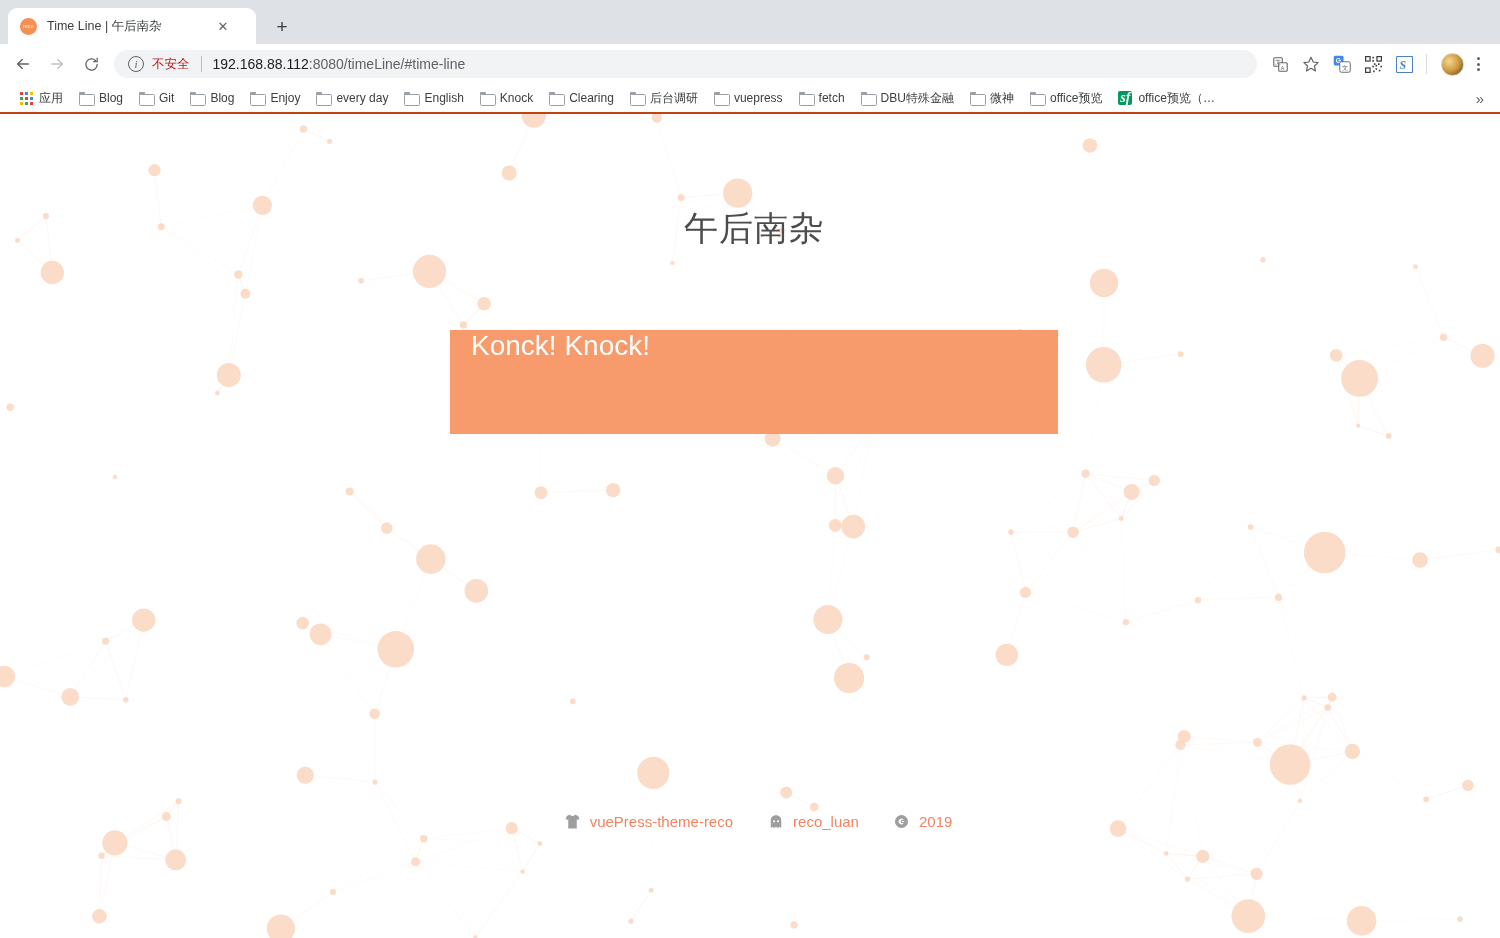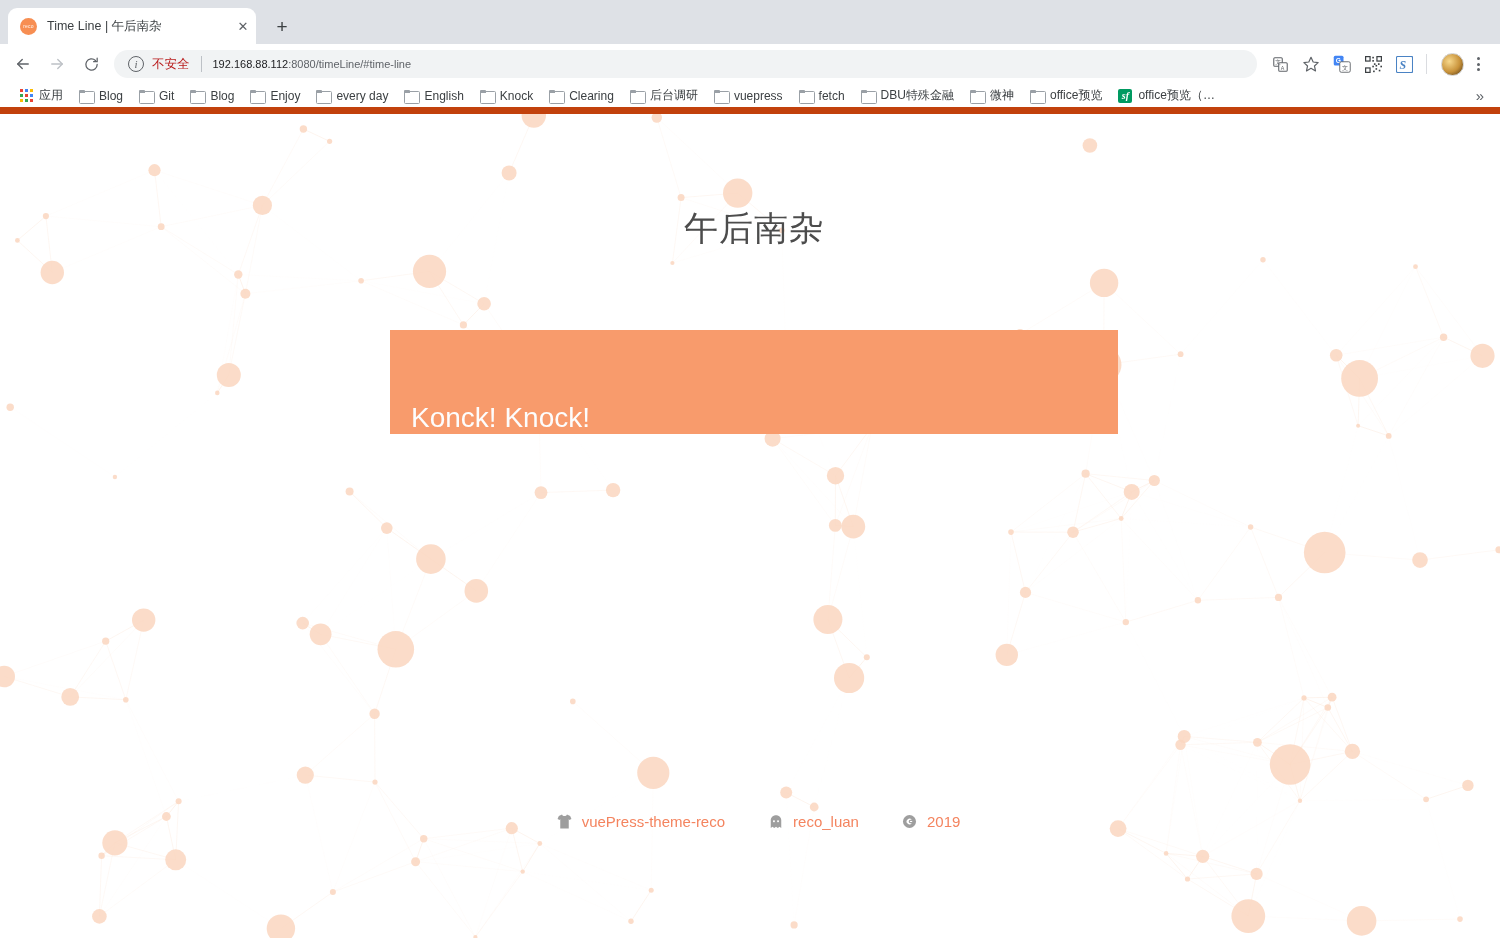--- a/index.html
+++ b/index.html
@@ -15,21 +15,21 @@
 
   
   .tabstrip {
     height: 44px; background: #dee1e6;
     display: flex; align-items: flex-end; padding-left: 8px; position: relative;
     flex: 0 0 44px;
   }
   .tab {
     width: 248px; height: 36px; background: #ffffff;
     border-radius: 9px 9px 0 0;
-    display: flex; align-items: center; padding: 0 4px 0 12px;
+    display: flex; align-items: center; padding: 0 24px 0 12px;
     position: relative;
   }
   .tab-favicon {
     width: 17px; height: 17px; border-radius: 50%;
     background: #f78e52; flex: 0 0 17px; margin-right: 10px;
     display: flex; align-items: center; justify-content: center;
     font-size: 5px; color: #fff6f0; letter-spacing: .2px;
     font-family: "Liberation Sans", sans-serif;
   }
   .tab-title {
@@ -66,21 +66,21 @@
   }
   .omni-info {
     width: 16px; height: 16px; border-radius: 50%;
     border: 1.3px solid #5f6368; color: #5f6368;
     font-size: 11px; font-style: italic; font-family: "Liberation Serif", serif;
     display: flex; align-items: center; justify-content: center;
     flex: 0 0 16px; margin-right: 8px; line-height: 1;
   }
   .omni-notsecure { font-size: 12.5px; color: #b91c1c; white-space: nowrap; }
   .omni-sep { width: 1px; height: 16px; background: #bdc1c6; margin: 0 11px; flex: 0 0 1px; }
-  .omni-url { font-size: 11px; color: #202124; white-space: nowrap; overflow: hidden; }
+  .omni-url { font-size: 14px; color: #202124; white-space: nowrap; overflow: hidden; }
   .omni-url .dim { color: #5f6368; }
   .tbicon {
     width: 28px; height: 28px; margin-left: 3px;
     display: flex; align-items: center; justify-content: center;
     flex: 0 0 28px;
   }
   .tb-sep { width: 1px; height: 20px; background: #dadce0; margin: 0 8px; }
   .avatar {
     width: 23px; height: 23px; border-radius: 50%;
     background: radial-gradient(circle at 35% 35%, #f7d88c 0%, #c8923a 55%, #4a3212 100%);
@@ -89,21 +89,21 @@
   .kebab {
     display: flex; flex-direction: column; align-items: center;
     justify-content: center; gap: 2.5px; width: 24px; height: 28px;
   }
   .kebab i { width: 3px; height: 3px; border-radius: 50%; background: #5f6368; display: block; }
 
   
   .bookmarks {
     height: 30px; background: #ffffff; display: flex; align-items: center;
     padding: 0 8px 0 12px; flex: 0 0 30px;
-    border-bottom: 7px solid #c2410c; position: relative;
+    border-bottom: 2px solid #c2410c; position: relative;
   }
   .bm {
     display: flex; align-items: center; height: 22px;
     padding: 0 8px; border-radius: 4px; flex: 0 0 auto;
     font-size: 12px; color: #3c4043; white-space: nowrap;
   }
   .bm-label { margin-left: 6px; }
   .appsgrid { display: grid; grid-template-columns: repeat(3,3px); grid-gap: 2px; width: 13px; }
   .appsgrid i { width: 3px; height: 3px; display: block; }
   .folder {
@@ -112,21 +112,21 @@
   .folder:before {
     content:""; position: absolute; left: 0; top: 1.5px; width: 14px; height: 10.5px;
     border: 1.3px solid #9aa0a6; border-radius: 1.5px;
   }
   .folder:after {
     content:""; position: absolute; left: 0; top: 0px; width: 6px; height: 3px;
     background: #9aa0a6; border-radius: 1px 1px 0 0;
   }
   .sf-ico {
     width: 14px; height: 14px; background: #009a61; border-radius: 2px;
-    color: #fff; font-size: 10px; font-weight: bold; font-style: italic;
+    color: #fff; font-size: 14px; font-weight: bold; font-style: italic;
     display: flex; align-items: center; justify-content: center; flex: 0 0 14px;
     font-family: "Liberation Serif", serif;
   }
   .bm-overflow {
     margin-left: auto; color: #5f6368; font-size: 15px; padding: 0 8px;
   }
 
   
   .page {
     flex: 1; position: relative; background: #ffffff; overflow: hidden; padding-left: 8px;
@@ -137,29 +137,29 @@
     display: flex; flex-direction: column; align-items: center;
   }
   .hero-title {
     margin-top: 92px; font-size: 34px; font-weight: 400;
     color: #4c4c4c; letter-spacing: 1px;
   }
   .hero-sub {
     margin-top: 33px; font-size: 21px; font-weight: 400; color: #9b9b9b;
   }
   .knock-banner {
-    margin-top: 78px; width: 728px; height: 104px;
-    background: #f89b6c; display: flex; align-items: flex-end;
+    margin-top: 78px; width: 608px; height: 104px;
+    background: #f89b6c; display: flex; align-items: flex-start;
     padding-left: 21px;
   }
   .knock-text { font-size: 28px; color: #fdfdfd; font-weight: 400; }
   .footer {
     position: absolute; left: 8px; right: 0; bottom: 108px;
     display: flex; align-items: center; justify-content: center;
-    gap: 16px; font-size: 15px;
+    gap: 8px; font-size: 15px;
   }
   .foot-item { display: flex; align-items: center; margin: 0 13px; }
   .foot-ico { width: 17px; height: 17px; margin-right: 9px; flex: 0 0 17px; }
   .foot-link { color: #f4845f; }
 </style>
 </head>
 <body>
 
 <div class="browser">
 

